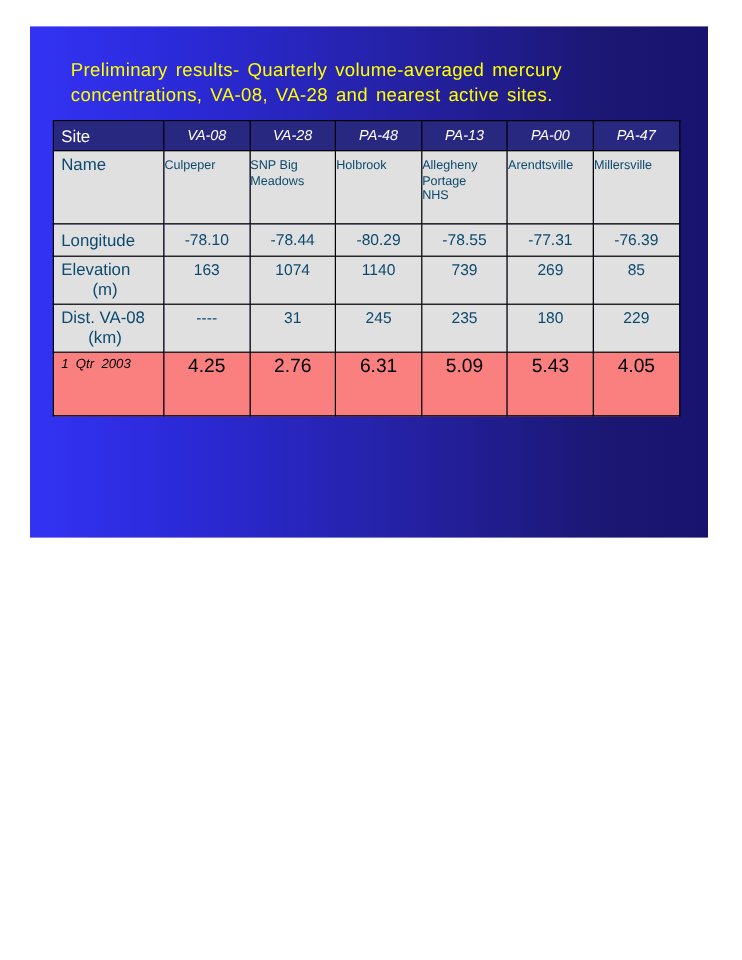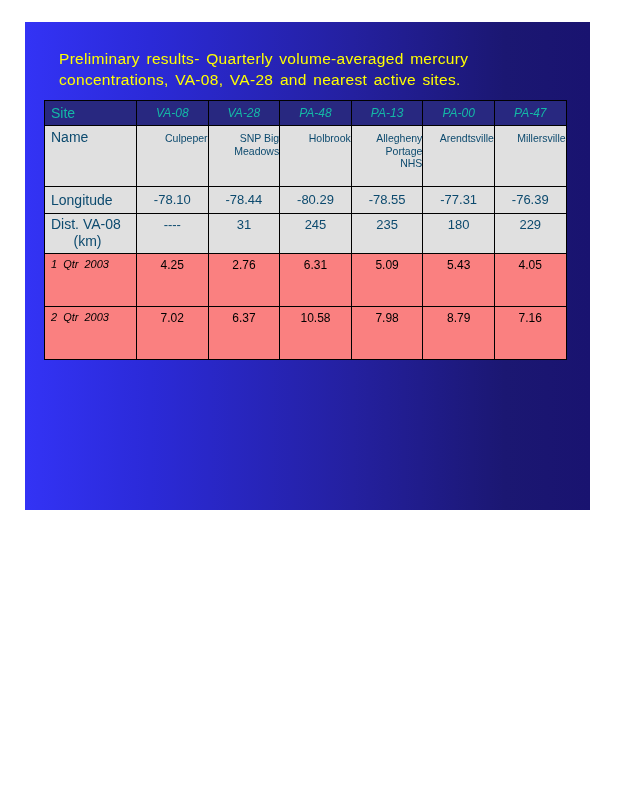--- a/index.html
+++ b/index.html
@@ -13,21 +13,21 @@
     font-family: "Liberation Sans", sans-serif;
     overflow: hidden;
   }
 
   
   #slide {
     position: absolute;
     left: 25px;
     top: 22px;
     width: 565px;
-    height: 488px;
+    height: 426px;
     background: linear-gradient(to right, #3333f5 0%, #2b2ad8 22%, #24209f 58%, #1b1772 85%, #191370 100%);
   }
 
   #slide-title {
     position: absolute;
     left: 34px;
     top: 26px;
     width: 510px;
     color: #ffff00;
     font-size: 15.5px;
@@ -54,21 +54,21 @@
     font-weight: normal;
   }
 
   
   col.c-label { width: 92px; }
   col.c-data  { width: 71.6px; }
 
   
   .hdr-row td {
     background: #282880;
-    color: #14b8a6;
+    color: #ffffff;
     height: 24px;
   }
   .hdr-label {
     text-align: left;
     padding-left: 6px !important;
     font-size: 14px;
     line-height: 24px;
     font-style: normal;
   }
   .hdr-site {
@@ -93,21 +93,21 @@
     text-align: center;
     padding-right: 12px;
   }
   .dv {           
     text-align: center;
     font-size: 13px;
   }
   .name-cell {
     font-size: 10.5px;
     line-height: 12.5px;
-    text-align: right;
+    text-align: left;
     padding-top: 6px !important;
     white-space: pre-line;
   }
 
   .r-name td   { height: 54px; }
   .r-name .rl  { line-height: 22px; }
   .r-lat td, .r-lon td { height: 26px; line-height: 26px; }
   .r-ele td, .r-dist td { height: 37px; }
   .r-ele .rl, .r-dist .rl { line-height: 17px; padding-top: 2px !important; }
   .r-ele .dv, .r-dist .dv { line-height: 21px; }
@@ -122,21 +122,21 @@
     text-align: left;
     padding-left: 6px !important;
     font-size: 11px;
     font-weight: bold;
     line-height: 21px;
     word-spacing: 3px;
     font-style: italic;
   }
   .q-value {
     text-align: center;
-    font-size: 12px;
+    font-size: 16px;
     font-weight: bold;
     line-height: 23px;
   }
 </style>
 </head>
 <body>
 
 <div id="slide">
 
   <div id="slide-title">Preliminary  results- Quarterly  volume-averaged  mercury
@@ -176,43 +176,43 @@
         </tr>
         <tr class="grey-row r-lon">
           <td class="rl"><span>Longitude</span></td>
           <td class="dv">-78.10</td>
           <td class="dv">-78.44</td>
           <td class="dv">-80.29</td>
           <td class="dv">-78.55</td>
           <td class="dv">-77.31</td>
           <td class="dv">-76.39</td>
         </tr>
+        <tr class="grey-row r-ele">
+          <td class="rl"><span>Elevation</span><span class="sub">(m)</span></td>
+          <td class="dv">163</td>
+          <td class="dv">1074</td>
+          <td class="dv">1140</td>
+          <td class="dv">739</td>
+          <td class="dv">269</td>
+          <td class="dv">85</td>
+        </tr>
         <tr class="grey-row r-dist">
           <td class="rl"><span>Dist. VA-08</span><span class="sub">(km)</span></td>
           <td class="dv">----</td>
           <td class="dv">31</td>
           <td class="dv">245</td>
           <td class="dv">235</td>
           <td class="dv">180</td>
           <td class="dv">229</td>
         </tr>
         <tr class="pink-row r-q1">
           <td class="q-label"><span>1  Qtr   2003</span></td>
           <td class="q-value">4.25</td>
           <td class="q-value">2.76</td>
           <td class="q-value">6.31</td>
           <td class="q-value">5.09</td>
           <td class="q-value">5.43</td>
           <td class="q-value">4.05</td>
         </tr>
-        <tr class="pink-row r-q2">
-          <td class="q-label"><span>2  Qtr   2003</span></td>
-          <td class="q-value">7.02</td>
-          <td class="q-value">6.37</td>
-          <td class="q-value">10.58</td>
-          <td class="q-value">7.98</td>
-          <td class="q-value">8.79</td>
-          <td class="q-value">7.16</td>
-        </tr>
       </tbody>
   </table>
 
 </div>
 
 </body></html>

